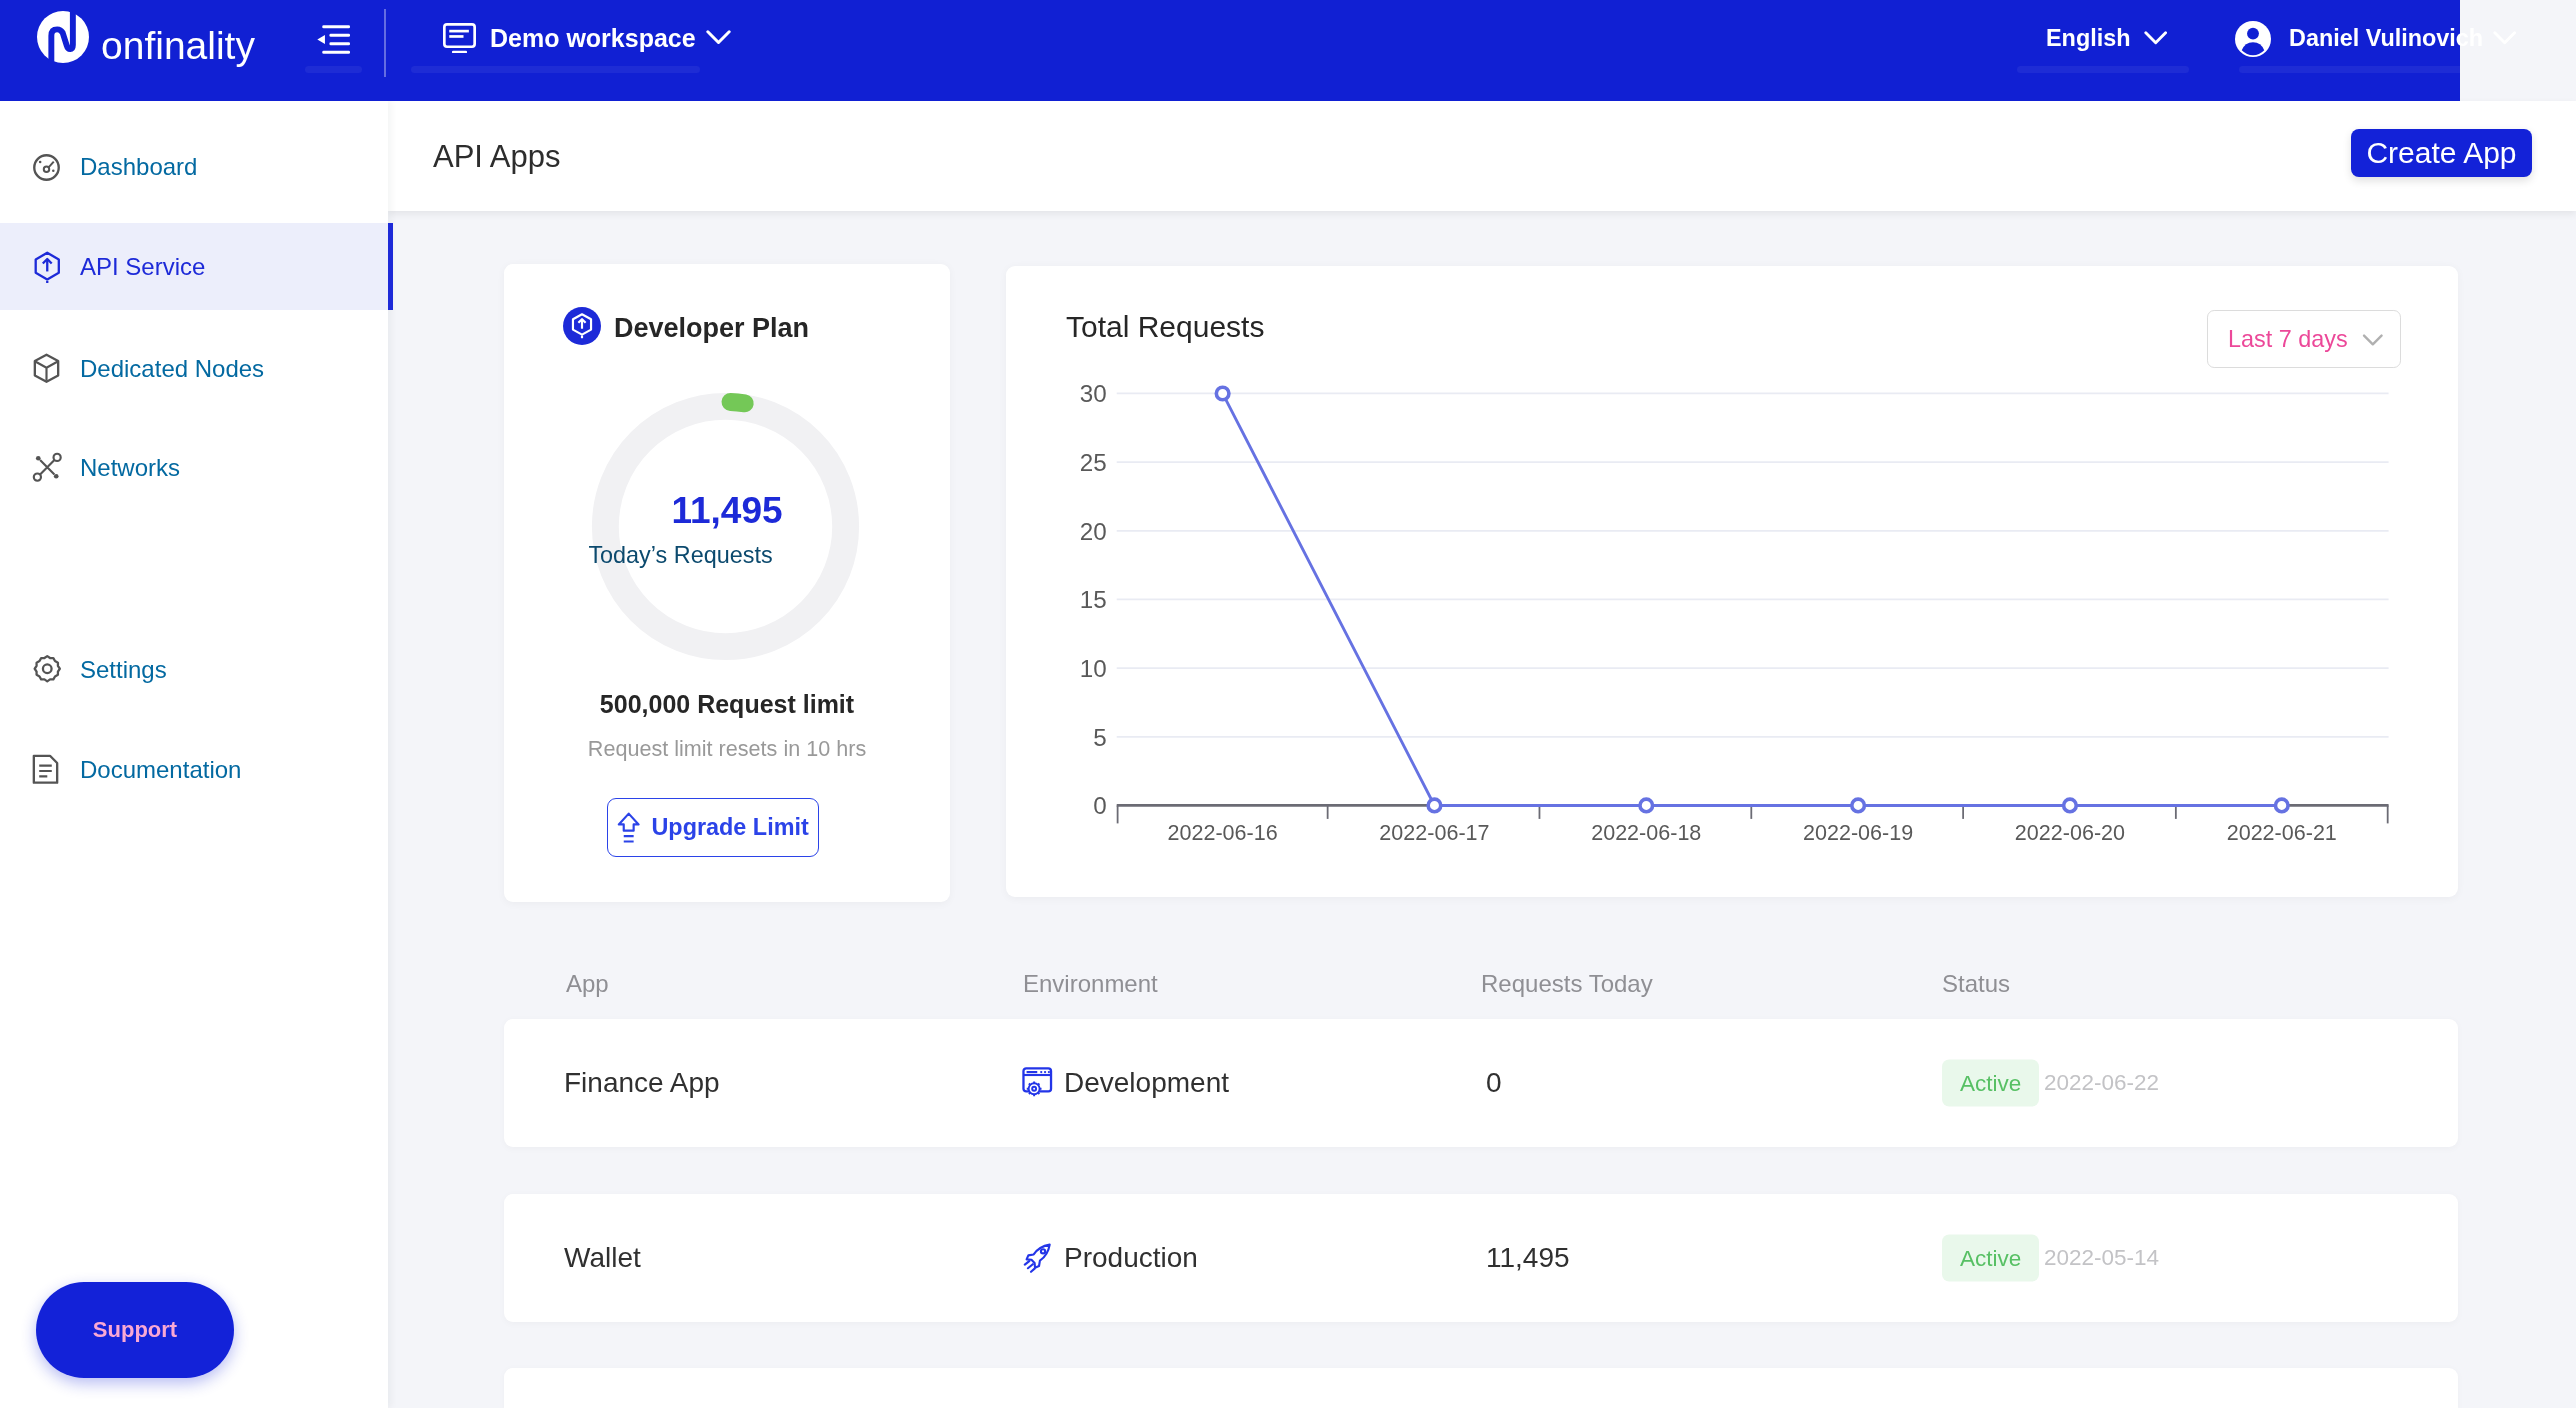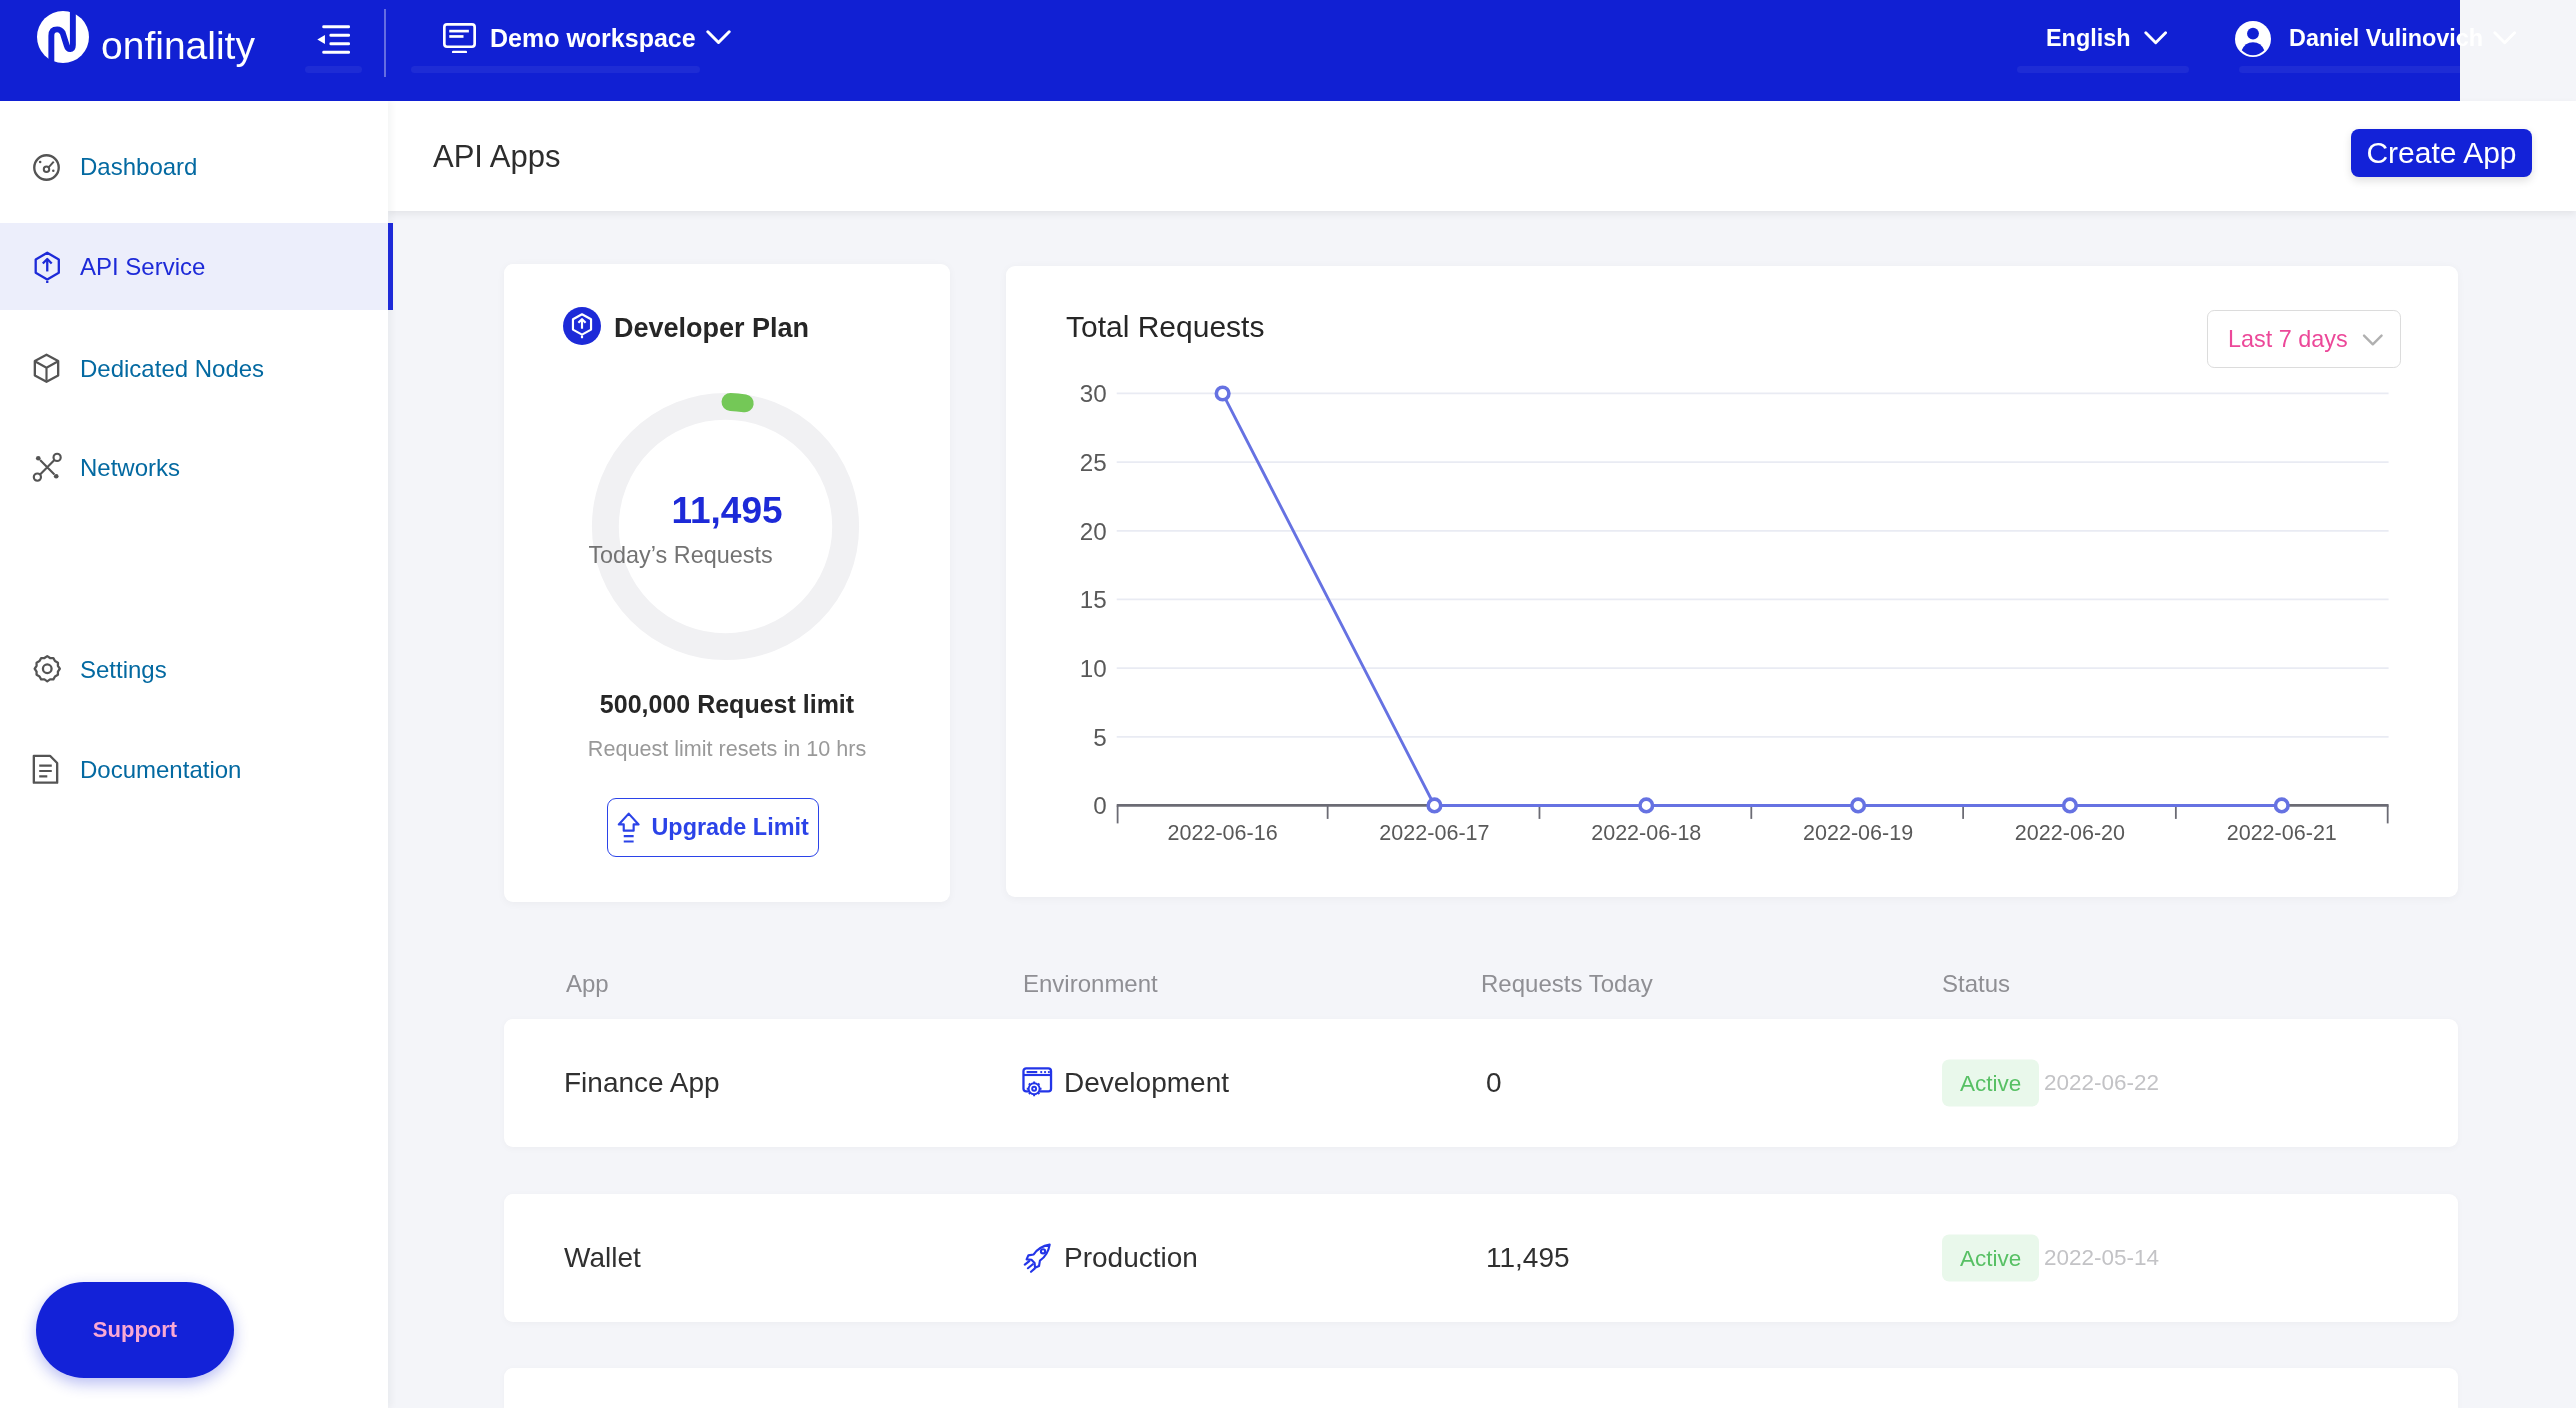--- a/index.html
+++ b/index.html
@@ -29,21 +29,21 @@
   #createapp { position:absolute; left:1963px; top:28px; width:181px; height:48px; background:#1322d8; border-radius:8px; color:#fff; font-size:30px; display:flex; align-items:center; justify-content:center; box-shadow:0 3.6px 9px rgba(0,0,0,0.12); }
 
   
   .card { position:absolute; background:#fff; border-radius:9px; box-shadow:0 1.8px 9px rgba(0,0,0,0.04); }
   #devcard { left:504px; top:264px; width:446px; height:638px; }
   #chartcard { left:1006px; top:266px; width:1452px; height:631px; }
 
   
   #devcard .title { position:absolute; left:110px; top:49px; font-size:27px; font-weight:600; color:#262626; }
   #devcard .num { position:absolute; left:0; width:446px; top:226px; text-align:center; font-size:37px; font-weight:600; color:#1d2ad8; }
-  #devcard .numlab { position:absolute; left:0; width:353px; top:278px; text-align:center; font-size:23.4px; color:#737373; }
+  #devcard .numlab { position:absolute; left:0; width:353px; top:278px; text-align:center; font-size:23.4px; color:#0c4a6e; }
   #devcard .lim { position:absolute; left:0; width:446px; top:426px; text-align:center; font-size:25px; font-weight:600; color:#262626; }
   #devcard .reset { position:absolute; left:0; width:446px; top:472px; text-align:center; font-size:21.6px; color:#999; }
   #upgrade { position:absolute; left:103px; top:534px; width:212px; height:59px; border:1.8px solid #2b43e8; border-radius:9px; display:flex; align-items:center; justify-content:center; gap:10.8px; color:#2b43e8; font-size:23.4px; font-weight:600; white-space:nowrap; }
 
   
   #chartcard .title { position:absolute; left:60px; top:44px; font-size:30px; font-weight:400; color:#262626; }
   #select { position:absolute; left:1201px; top:44px; width:194px; height:58px; border:1.8px solid #dcdcdc; border-radius:7.2px; color:#ec4899; font-size:23.4px; display:flex; align-items:center; padding-left:20px; }
 
   
   .thead { position:absolute; top:970px; font-size:24px; color:#8f8f94; }

